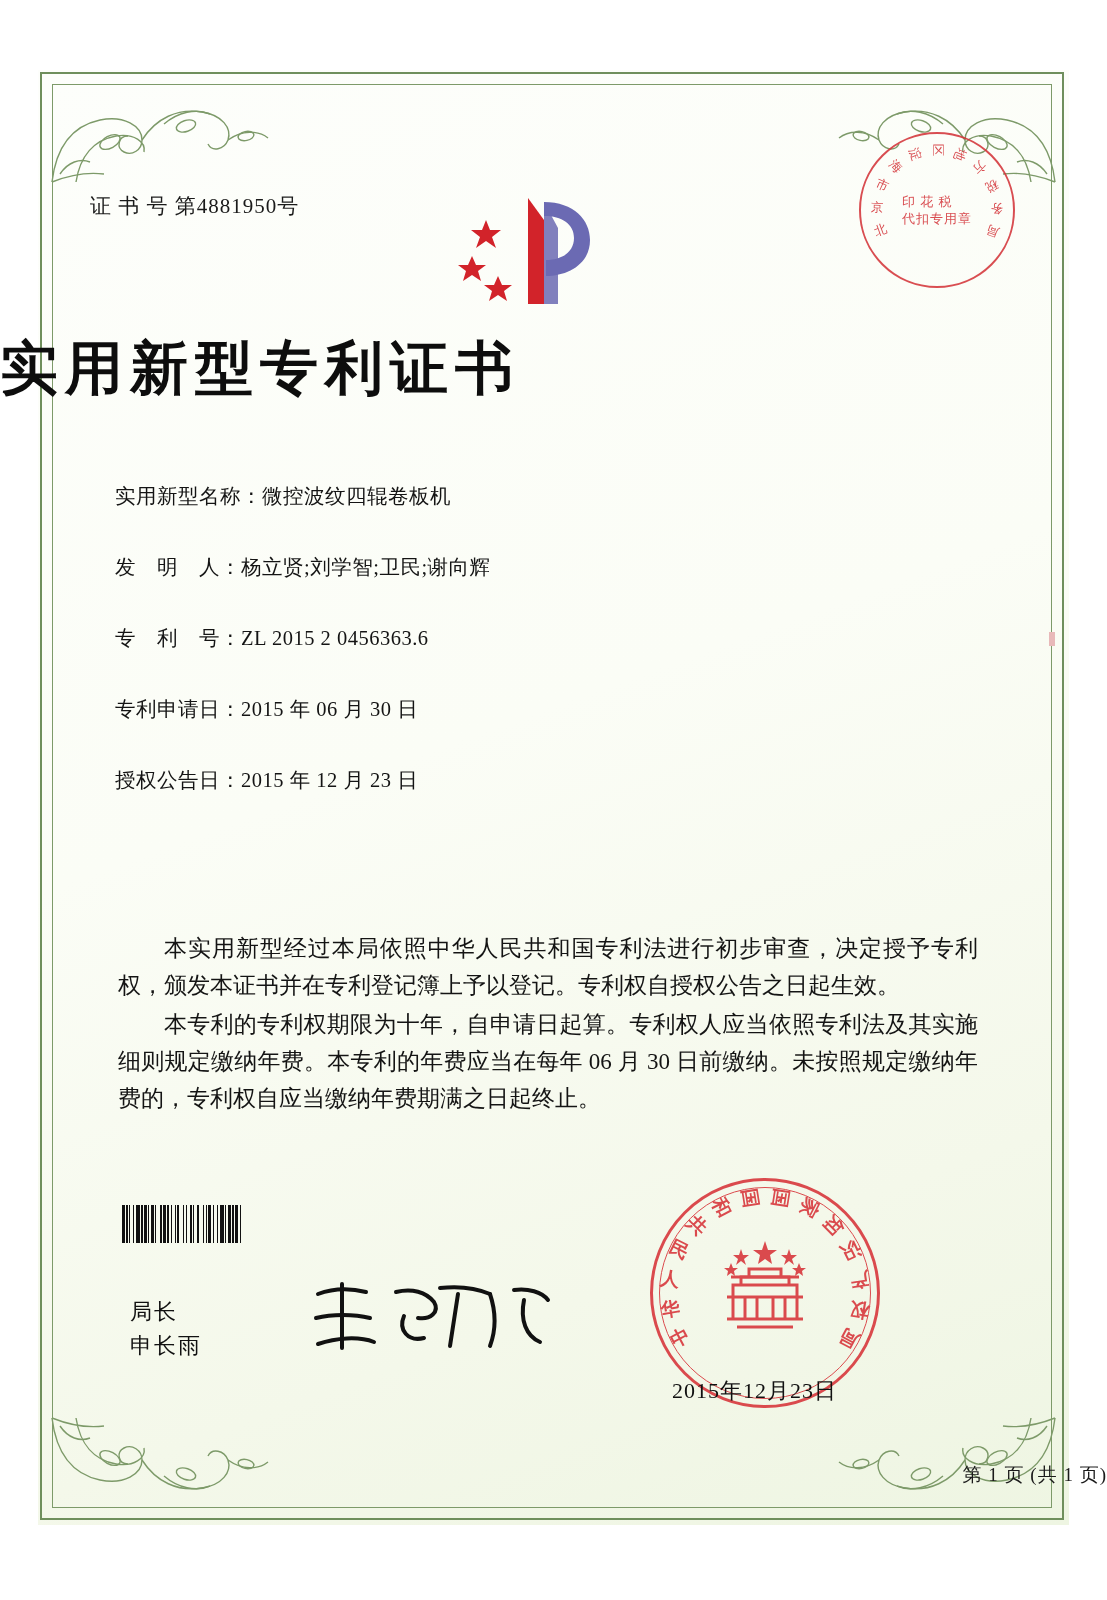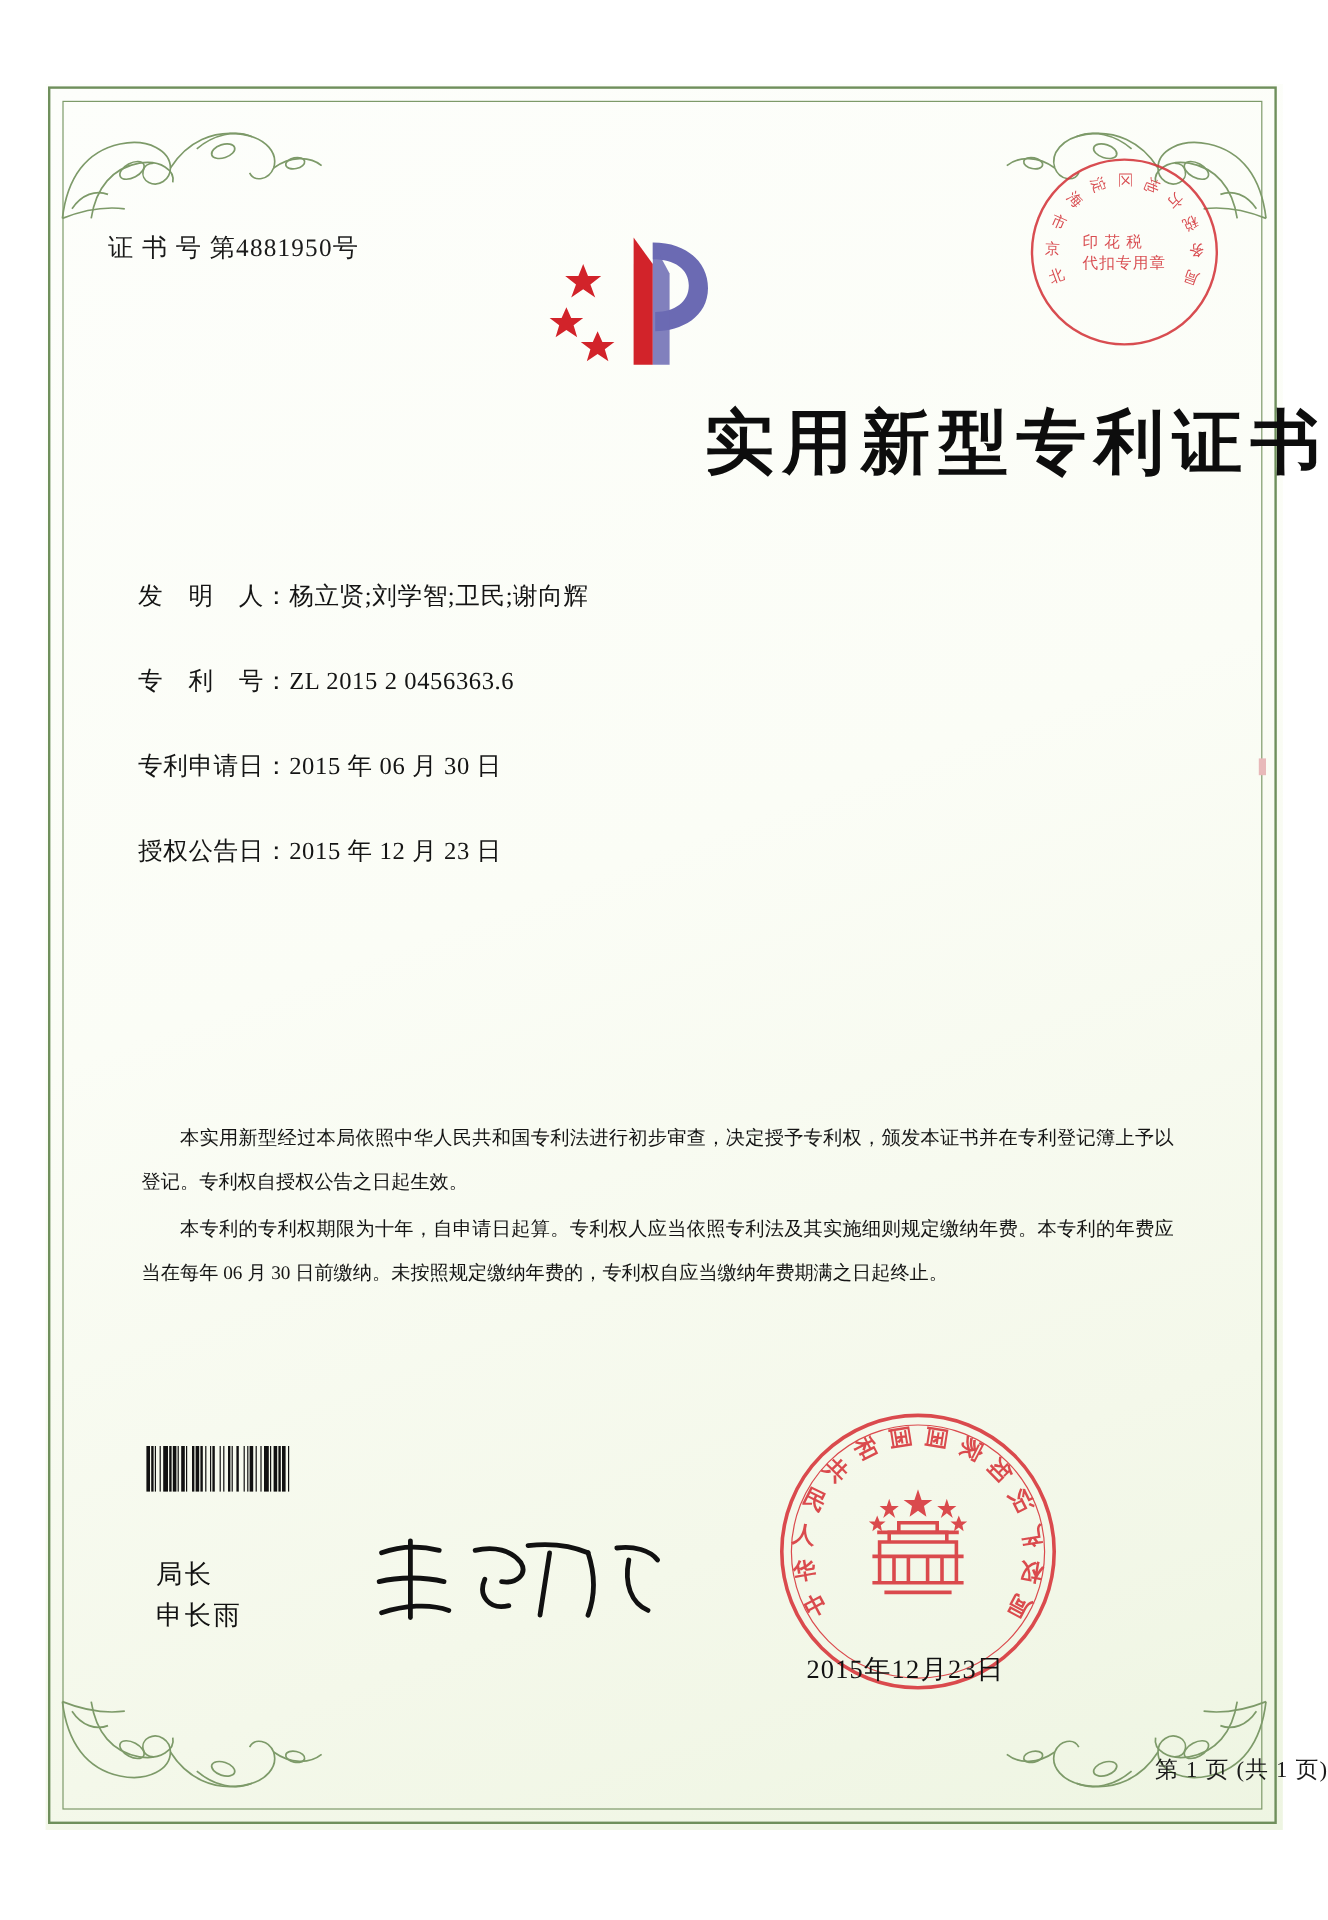--- a/index.html
+++ b/index.html
@@ -91,21 +91,21 @@
   .tax-stamp .ring-text span {
     position: absolute;
     left: 50%; top: 50%;
     font-size: 12.5px;
     transform-origin: 0 0;
   }
 
   .title {
     position: absolute;
     left: 0; right: 0; top: 330px;
-    text-align: right;
+    text-align: left;
     font-size: 58px;
     letter-spacing: 7px;
     font-weight: 700;
     color: #0d0d0d;
     font-family: "DejaVu Serif", "Liberation Serif", serif;
   }
 
   .fields {
     position: absolute;
     left: 115px; top: 482px;
@@ -117,21 +117,21 @@
     margin-bottom: 43px;
     white-space: nowrap;
   }
   .field-label { letter-spacing: 0.5px; }
   .field-value { letter-spacing: 0.5px; }
 
   .body-text {
     position: absolute;
     left: 118px; top: 930px;
     width: 860px;
-    font-size: 16px;
+    font-size: 23px;
     line-height: 37px;
     color: #141414;
     text-align: justify;
   }
   .body-text p { margin: 0 0 2px 0; text-indent: 2em; }
 
   .barcode {
     position: absolute;
     left: 122px; top: 1205px;
     height: 38px;
@@ -311,20 +311,23 @@
       </div>
     <div class="ts-inner">
       <div>印 花 税</div>
       <div>代扣专用章</div>
     </div>
   </div>
 
   <div class="title">实用新型专利证书</div>
 
   <div class="fields">
+    <div class="field-row">
+      <span class="field-label">实用新型名称：</span><span class="field-value">微控波纹四辊卷板机</span>
+    </div>
     <div class="field-row">
       <span class="field-label">发　明　人：</span><span class="field-value">杨立贤;刘学智;卫民;谢向辉</span>
     </div>
     <div class="field-row">
       <span class="field-label">专　利　号：</span><span class="field-value">ZL 2015 2 0456363.6</span>
     </div>
     <div class="field-row">
       <span class="field-label">专利申请日：</span><span class="field-value">2015 年 06 月 30 日</span>
     </div>
     <div class="field-row">

